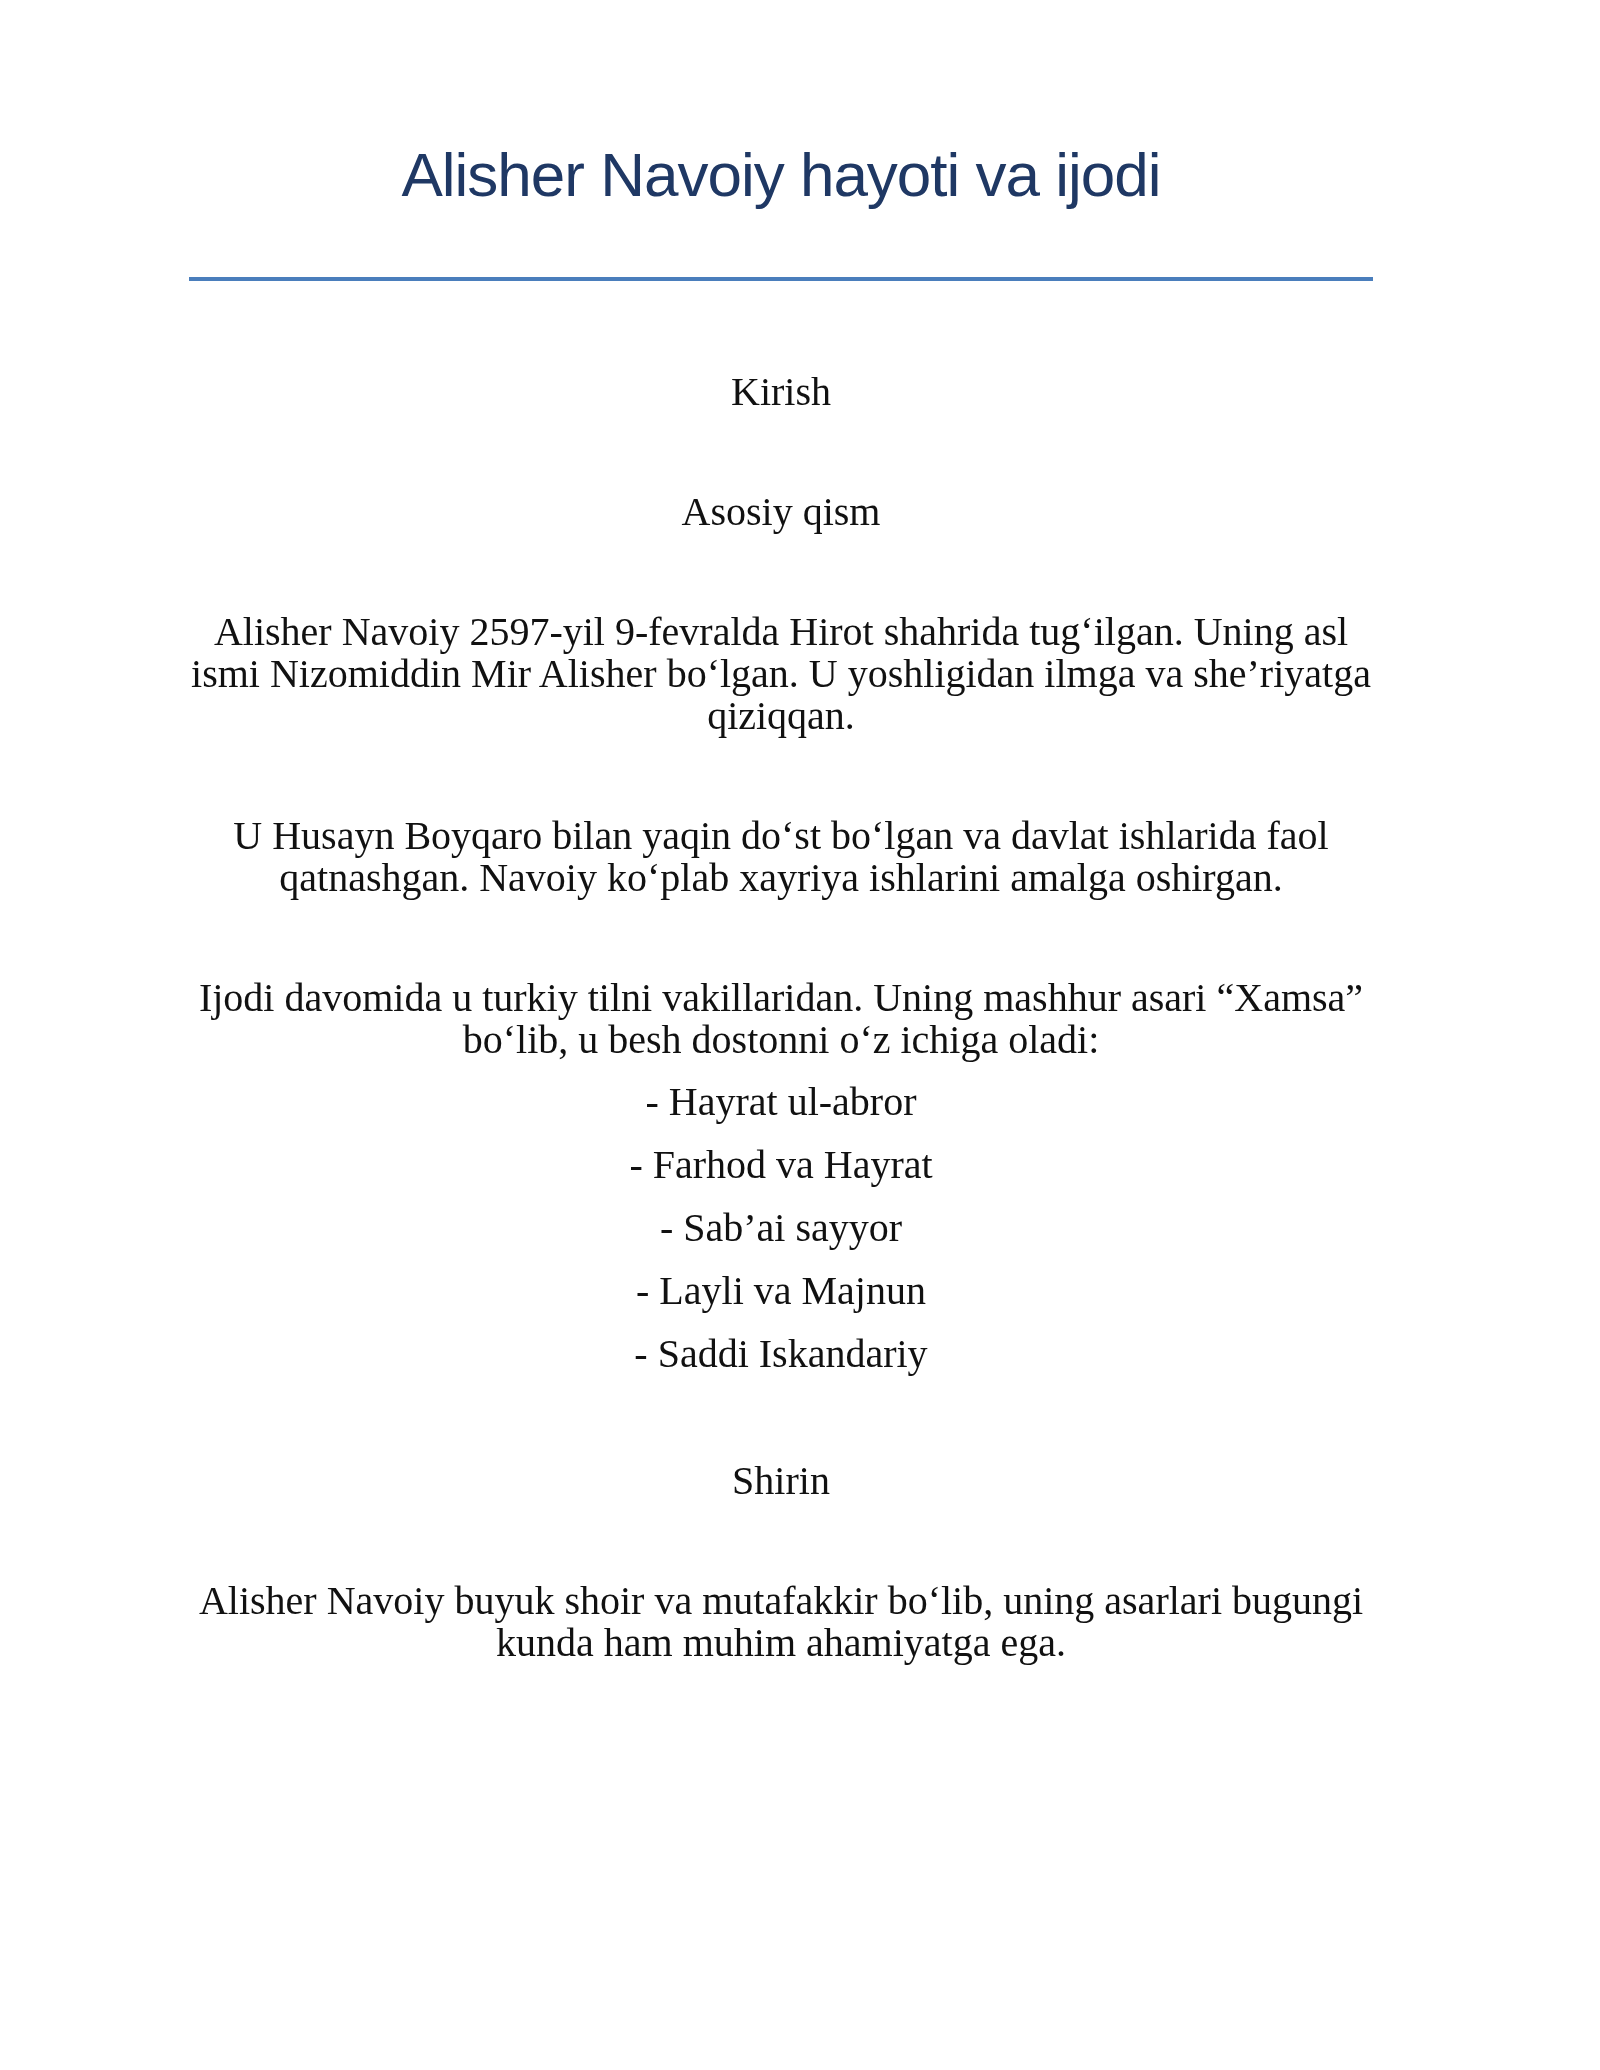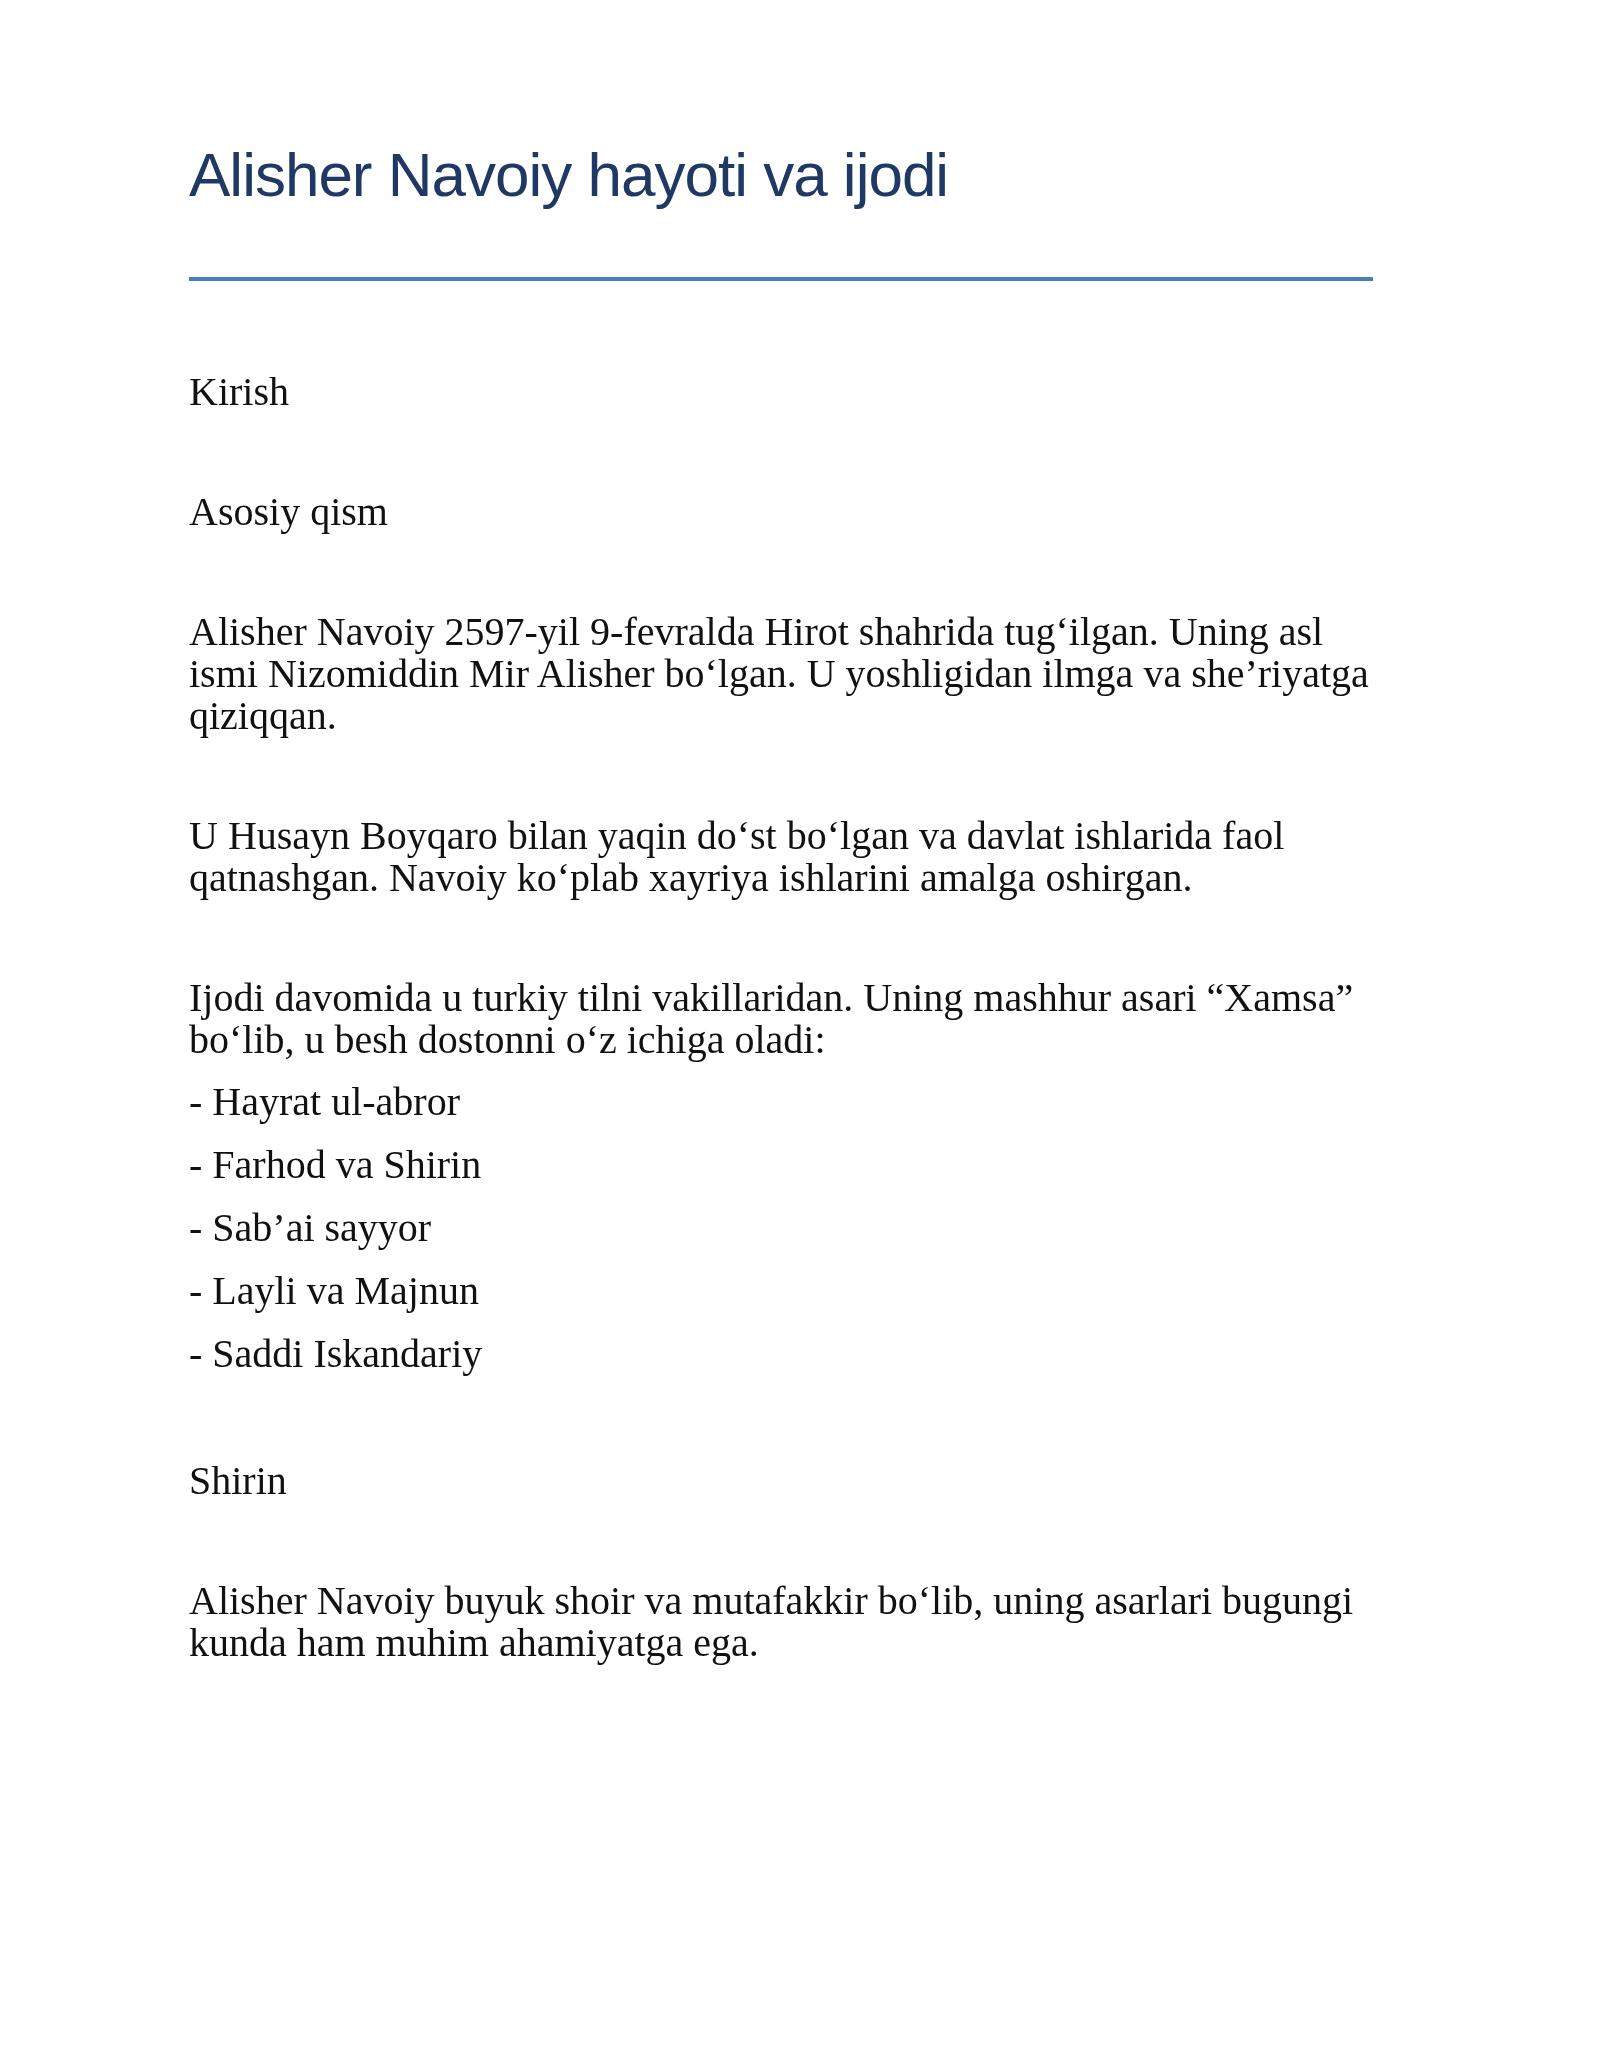--- a/index.html
+++ b/index.html
@@ -8,20 +8,21 @@
     background: #ffffff;
   }
   .page {
     position: relative;
     width: 1600px;
     height: 2070px;
     background: #ffffff;
     overflow: hidden;
     font-family: "Liberation Serif", serif;
     color: #111111;
+    text-align: center;
   }
   .content {
     position: absolute;
     left: 189px;
     top: 0;
     width: 1184px;
   }
   .doc-title {
     margin: 135px 0 0 0;
     font-family: "Liberation Sans", sans-serif;
@@ -80,21 +81,21 @@
     <p class="body-text para">Asosiy qism</p>
 
     <p class="body-text para">Alisher Navoiy 2597-yil 9-fevralda Hirot shahrida tugʻilgan. Uning asl ismi Nizomiddin Mir Alisher boʻlgan. U yoshligidan ilmga va she’riyatga qiziqqan.</p>
 
     <p class="body-text para">U Husayn Boyqaro bilan yaqin doʻst boʻlgan va davlat ishlarida faol qatnashgan. Navoiy koʻplab xayriya ishlarini amalga oshirgan.</p>
 
     <p class="body-text para para-tight">Ijodi davomida u turkiy tilni vakillaridan. Uning mashhur asari “Xamsa” boʻlib, u besh dostonni oʻz ichiga oladi:</p>
 
     <ul class="body-text doc-list">
       <li>- Hayrat ul-abror</li>
-      <li>- Farhod va Shirin</li>
+      <li>- Farhod va Hayrat</li>
       <li>- Sab’ai sayyor</li>
       <li>- Layli va Majnun</li>
       <li>- Saddi Iskandariy</li>
     </ul>
 
     <p class="body-text para">Shirin</p>
 
     <p class="body-text para">Alisher Navoiy buyuk shoir va mutafakkir boʻlib, uning asarlari bugungi kunda ham muhim ahamiyatga ega.</p>
 
   </div>

